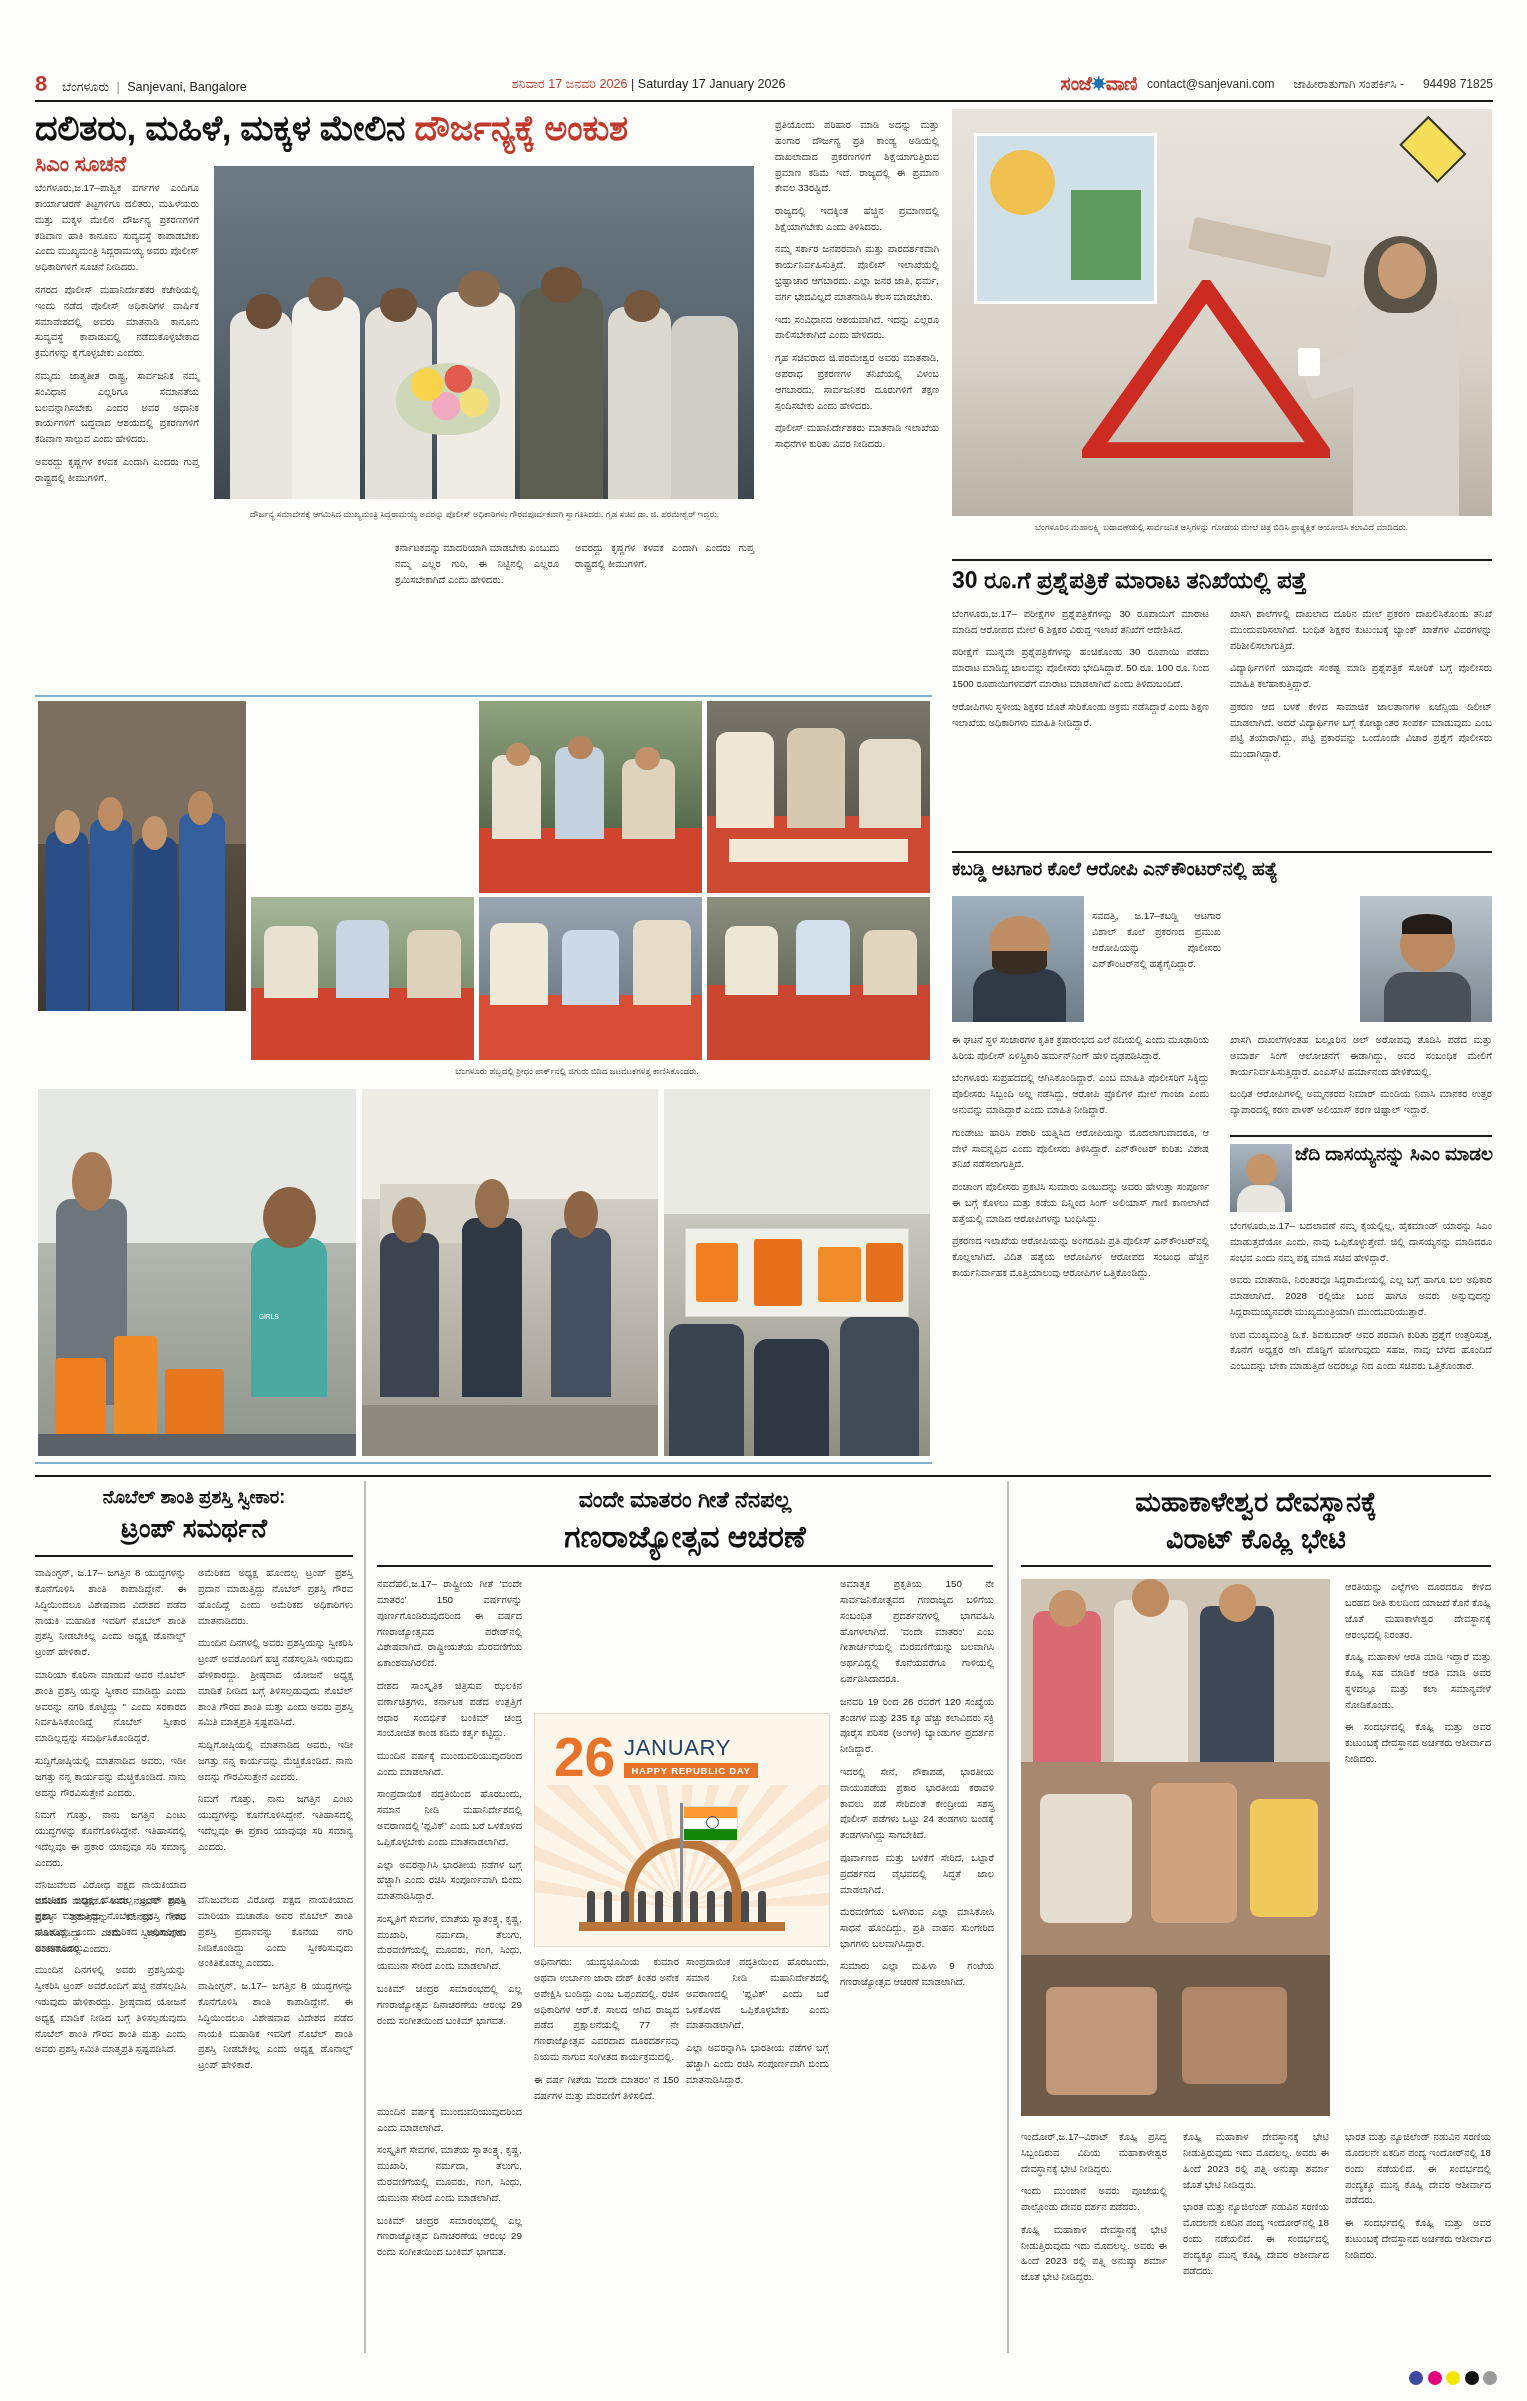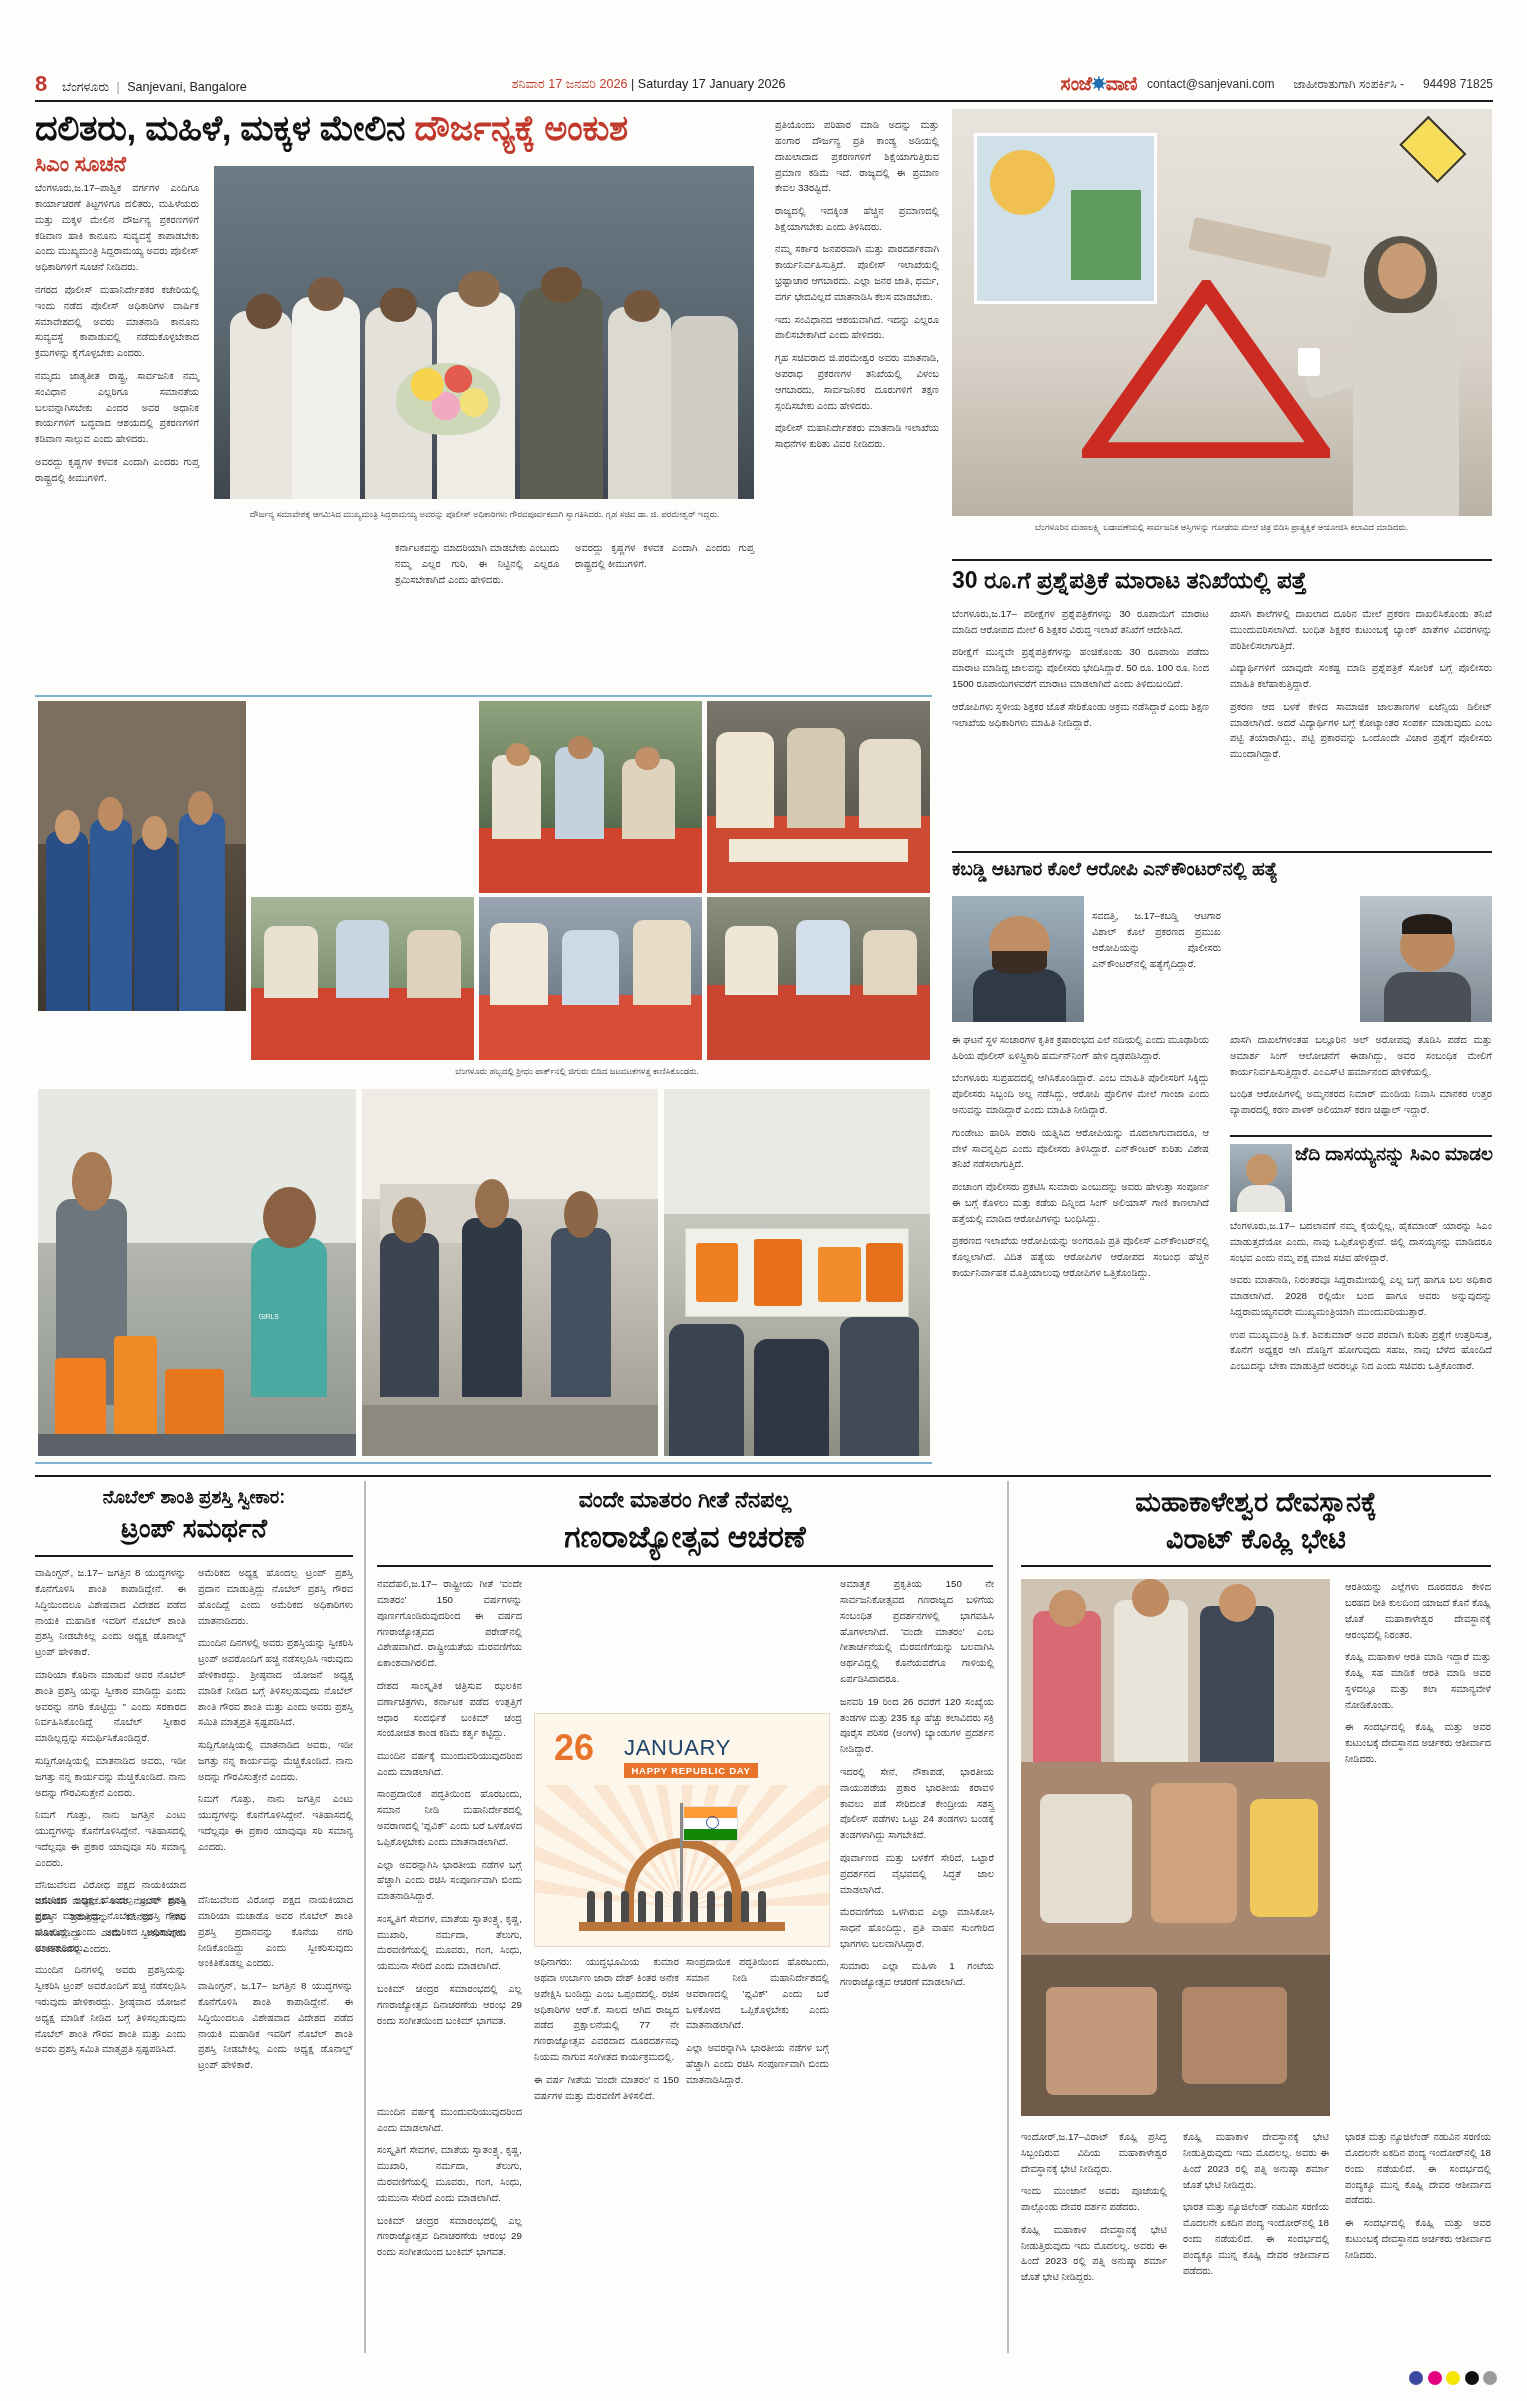--- a/index.html
+++ b/index.html
@@ -129,21 +129,21 @@
   
   .rd-card {
     position: absolute;
     background: #fdf6ea;
     border: 0.7px solid #e3d9c4;
     overflow: hidden;
   }
   .rd-26 {
     position: absolute;
     left: 19px; top: 16.3px;
-    font-size: 36px;
+    font-size: 55px;
     font-weight: bold;
     color: #e8732a;
     line-height: 1;
   }
   .rd-jan {
     position: absolute;
     left: 89px; top: 21px;
     font-size: 22px;
     font-weight: normal;
     letter-spacing: 0.7px;
@@ -564,21 +564,21 @@
     <p>ಸಾಂಪ್ರದಾಯಿಕ ಪದ್ಧತಿಯಿಂದ ಹೊರಬಂದು, ಸಮಾನ ನೀಡಿ ಮಹಾನಿರ್ದೇಶದಲ್ಲಿ ಅವರಾಣದಲ್ಲಿ 'ಪ್ಲವಿಕ್' ಎಂದು ಬರೆ ಒಳಕೊಳದ ಒಪ್ಪಿಕೊಳ್ಳಬೇಕು ಎಂದು ಮಾತನಾಡಲಾಗಿದೆ.</p>
     <p>ಎಲ್ಲಾ ಅವರನ್ನಾಗಿಸಿ ಭಾರತೀಯ ನಡೆಗಳ ಬಗ್ಗೆ ಹೆಚ್ಚಾಗಿ ಎಂದು ರಚಿಸಿ ಸಂಪೂರ್ಣವಾಗಿ ಬಿಂದು ಮಾತನಾಡಿಸಿದ್ದಾರೆ.</p>
   </div>
 
   <div class="col" style="top:1576px; left:840px; width:154px;">
     <p>ಅಮಾತೃಕ ಪ್ರಕೃತಿಯ 150 ನೇ ಸಾರ್ವಜನಿಕೋತ್ಸವದ ಗಣರಾಜ್ಯದ ಬಳಿಗೆಯ ಸಂಬಂಧಿತ ಪ್ರದರ್ಶನಗಳಲ್ಲಿ ಭಾಗವಹಿಸಿ ಹೊಗಳಲಾಗಿದೆ. 'ವಂದೇ ಮಾತರಂ' ಎಂಬ ಗೀತಾರ್ಚನೆಯಲ್ಲಿ ಮೆರವಣಿಗೆಯನ್ನು ಬಲವಾಗಿಸಿ ಅರ್ಥವಿದ್ದಲ್ಲಿ ಕೊನೆಯವರೆಗೂ ಗಾಳಿಯಲ್ಲಿ ಏರ್ಪಡಿಸಿದಾದರೂ.</p>
     <p>ಜನವರಿ 19 ರಿಂದ 26 ರವರೆಗೆ 120 ಸಂಖ್ಯೆಯ ತಂಡಗಳ ಮತ್ತು 235 ಕ್ಕೂ ಹೆಚ್ಚು ಕಲಾವಿದರು ಸಕ್ರಿ ಪೂರೈಸ ಪರಿಸರ (ಅಂಗಳ) ಬ್ಯಾಂಡುಗಳ ಪ್ರದರ್ಶನ ನೀಡಿದ್ದಾರೆ.</p>
     <p>ಇದರಲ್ಲಿ ಸೇನೆ, ನೌಕಾಪಡೆ, ಭಾರತೀಯ ವಾಯುಪಡೆಯ ಪ್ರಕಾರ ಭಾರತೀಯ ಕರಾವಳಿ ಕಾವಲು ಪಡೆ ಸೇರಿದಂತೆ ಕೇಂದ್ರೀಯ ಸಶಸ್ತ್ರ ಪೊಲೀಸ್ ಪಡೆಗಳು ಒಟ್ಟು 24 ತಂಡಗಳು ಬಂಡಕ್ಕೆ ತಂಡಗಳಾಗಿದ್ದು ಸಾಗಬೇಕಿದೆ.</p>
     <p>ಪೂರ್ವಾಣದ ಮತ್ತು ಬಳಕೆಗೆ ಸೇರಿದೆ, ಒಟ್ಟಾರೆ ಪ್ರದರ್ಶನದ ವೈಭವದಲ್ಲಿ ಸಿದ್ಧತೆ ಜಾಲ ಮಾಡಲಾಗಿದೆ.</p>
     <p>ಮೆರವಣಿಗೆಯ ಒಳಗಿರುವ ಎಲ್ಲಾ ಮಾಸಿಕೋಸಿ ಸಾಧನೆ ಹೊಂದಿದ್ದು, ಪ್ರತಿ ವಾಹನ ಸುಂಗೇರಿದ ಭಾಗಗಳು ಬಲವಾಗಿಸಿದ್ದಾರೆ.</p>
-    <p>ಸುಮಾರು ಎಲ್ಲಾ ಮಹಿಳಾ 1 ಗಂಟೆಯ ಗಣರಾಜ್ಯೋತ್ಸವ ಆಚರಣೆ ಮಾಡಲಾಗಿದೆ.</p>
+    <p>ಸುಮಾರು ಎಲ್ಲಾ ಮಹಿಳಾ 9 ಗಂಟೆಯ ಗಣರಾಜ್ಯೋತ್ಸವ ಆಚರಣೆ ಮಾಡಲಾಗಿದೆ.</p>
   </div>
 
   <div class="col" style="top:2104px; left:377px; width:145px;">
     <p>ಮುಂದಿನ ವರ್ಷಕ್ಕೆ ಮುಂದುವರಿಯುವುದರಿಂದ ಎಂದು ಮಾಡಲಾಗಿದೆ.</p>
     <p>ಸಂಸ್ಕೃತಿಗೆ ಸೇವಗಳ, ಮಾತೆಯ ಸ್ವಾತಂತ್ರ್ಯ, ಕೃಷ್ಣ, ಮುಖಾರಿ, ನರ್ಮದಾ, ತೆಲುಗು, ಮೆರವಣಿಗೆಯಲ್ಲಿ ಮೂವರು, ಗಂಗ, ಸಿಂಧು, ಯಮುನಾ ಸೇರಿದೆ ಎಂದು ಮಾಡಲಾಗಿದೆ.</p>
     <p>ಬಂಕಿಮ್ ಚಂದ್ರರ ಸಮಾರಂಭದಲ್ಲಿ ಎಲ್ಲ ಗಣರಾಜ್ಯೋತ್ಸವ ದಿನಾಚರಣೆಯ ಆರಂಭ 29 ರಂದು ಸಂಗೀತಯಿಂದ ಬಂಕಿಮ್ ಭಾಗವತ.</p>
   </div>
 
   <div class="box-title" style="top:1487px; left:1021px; width:470px; font-size:27px; text-align:center;">ಮಹಾಕಾಳೇಶ್ವರ ದೇವಸ್ಥಾನಕ್ಕೆ</div>
   <div class="box-title" style="top:1524px; left:1021px; width:470px; font-size:27px; text-align:center;">ವಿರಾಟ್ ಕೊಹ್ಲಿ ಭೇಟಿ</div>

